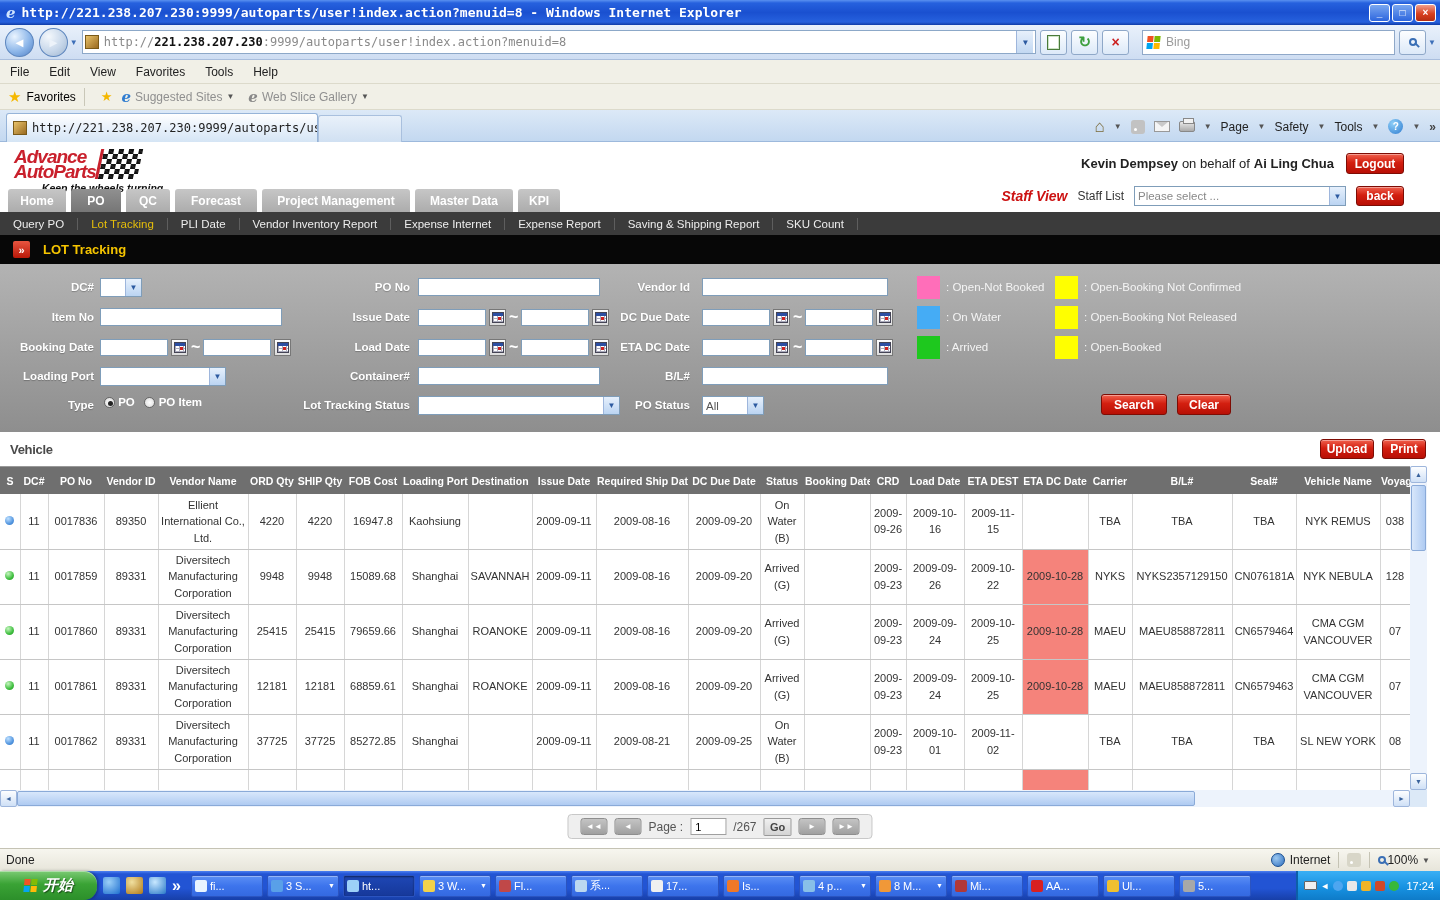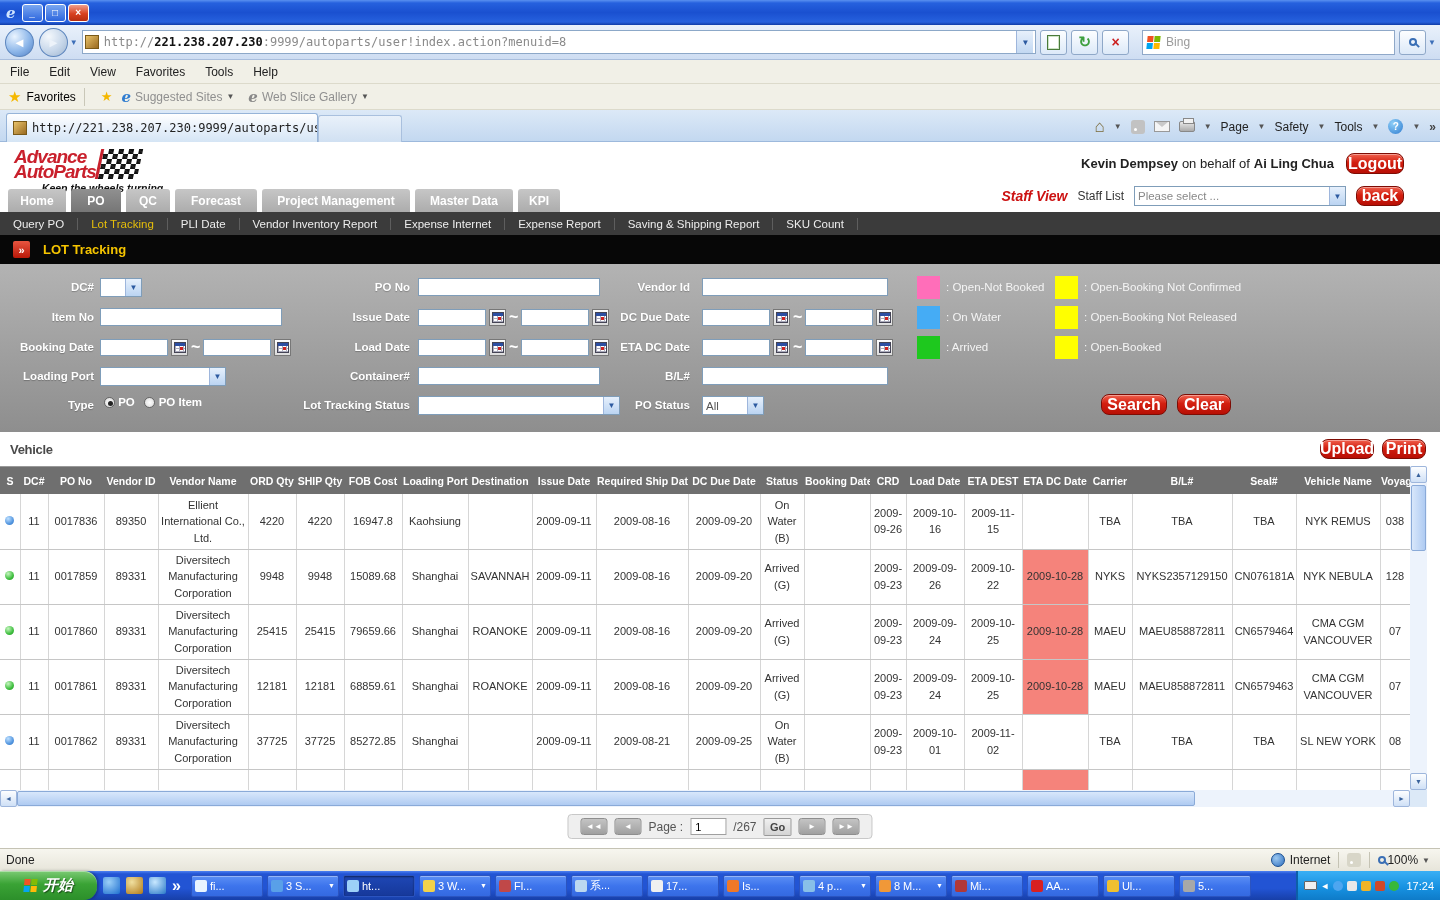--- a/index.html
+++ b/index.html
@@ -52,21 +52,21 @@
 .prn::before{content:"";position:absolute;left:3px;top:-4px;width:9px;height:4px;background:#F2F2F2;border:1px solid #888}
 .hlp{width:15px;height:15px;border-radius:50%;background:radial-gradient(circle at 35% 30%,#8FD0F8,#2F7CD0);color:#fff;font-weight:bold;font-size:10px;display:flex;align-items:center;justify-content:center}
 
 #logo{left:14px;top:149px;width:220px}
 #logoline{display:flex;align-items:flex-end}
 #logotxt{font-style:italic;font-weight:bold;color:#C9202C;line-height:15px;font-size:19px;letter-spacing:-1px}
 .checker{width:42px;height:30px;margin-left:2px;background-image:linear-gradient(45deg,#111 25%,transparent 25%,transparent 75%,#111 75%),linear-gradient(45deg,#111 25%,#fff 25%,#fff 75%,#111 75%);background-size:10px 10px;background-position:0 0,5px 5px;transform:skewX(-12deg);border-left:3px solid #C9202C}
 #tagline{font-style:italic;font-weight:bold;font-size:10.5px;color:#111;margin-top:3px;text-align:center;width:180px}
 #userline{right:36px;top:153px;display:flex;align-items:center;font-size:13px;color:#222}
 #userline b{font-weight:bold}
-.rbtn{background:linear-gradient(180deg,#F0614E 0%,#D31F10 45%,#B80F05 100%);border:1px solid #7E0C04;border-radius:8px;color:#fff;font-weight:bold;font-size:16px;display:flex;align-items:center;justify-content:center;box-shadow:inset 0 1px 0 rgba(255,255,255,.4)}
+.rbtn{background:linear-gradient(180deg,#F0614E 0%,#D31F10 45%,#B80F05 100%);border:1px solid #7E0C04;border-radius:3px;color:#fff;font-weight:bold;font-size:12px;display:flex;align-items:center;justify-content:center;box-shadow:inset 0 1px 0 rgba(255,255,255,.4)}
 #staffline{right:36px;top:186px;display:flex;align-items:center;gap:10px}
 #staffview{color:#CC1111;font-weight:bold;font-style:italic;font-size:14px}
 #stafflabel{font-size:12px;color:#333}
 .xsel{background:#fff;border:1px solid #7F9DB9;display:flex;align-items:center;justify-content:space-between;font-size:11.5px;color:#555;padding-left:3px}
 .xsel .arr{width:16px;height:100%;background:linear-gradient(#E6F0FC,#BBD4F2);border-left:1px solid #9EB6DC;display:flex;align-items:center;justify-content:center;color:#2C5AA0;font-size:8px}
 
 #mtabs{left:8px;top:189px;display:flex}
 .mtab{height:23px;background:linear-gradient(#C6C6C6,#ACACAC);color:#fff;font-weight:bold;font-size:12px;display:flex;align-items:center;justify-content:center;border-radius:3px 3px 0 0;margin-right:5px}
 .mtab.active{background:linear-gradient(#909090,#767676)}
 #subnav{left:0;top:212px;width:1440px;height:23px;background:#3B3B3B;display:flex;align-items:center;font-size:11.5px;color:#EDEDED}
@@ -130,20 +130,21 @@
 #tray{margin-left:auto;height:29px;display:flex;align-items:center;gap:4px;background:linear-gradient(180deg,#39AFF5,#1690E0 60%,#0E7BC8);border-left:2px solid #0D5FA8;padding:0 6px;color:#fff}
 .tico{width:10px;height:10px;border-radius:2px}
 #clock{font-size:11px;color:#fff;margin-left:3px}
 .kbd{width:13px;height:9px;background:#F0F0F0;border:1px solid #666;border-radius:1px}
 </style>
 </head>
 <body>
 
 <div id="titlebar" class="abs">
   <span class="ie-e">e</span>
+  <span class="ttl">http://221.238.207.230:9999/autoparts/user!index.action?menuid=8 - Windows Internet Explorer</span>
   <span class="winbtns">
     <span class="wbtn">_</span>
     <span class="wbtn">□</span>
     <span class="wbtn close">×</span>
   </span>
 </div>
 
 <div id="addrbar" class="abs">
   <span class="navcirc">◄</span>
   <span class="navcirc fwd">►</span>

